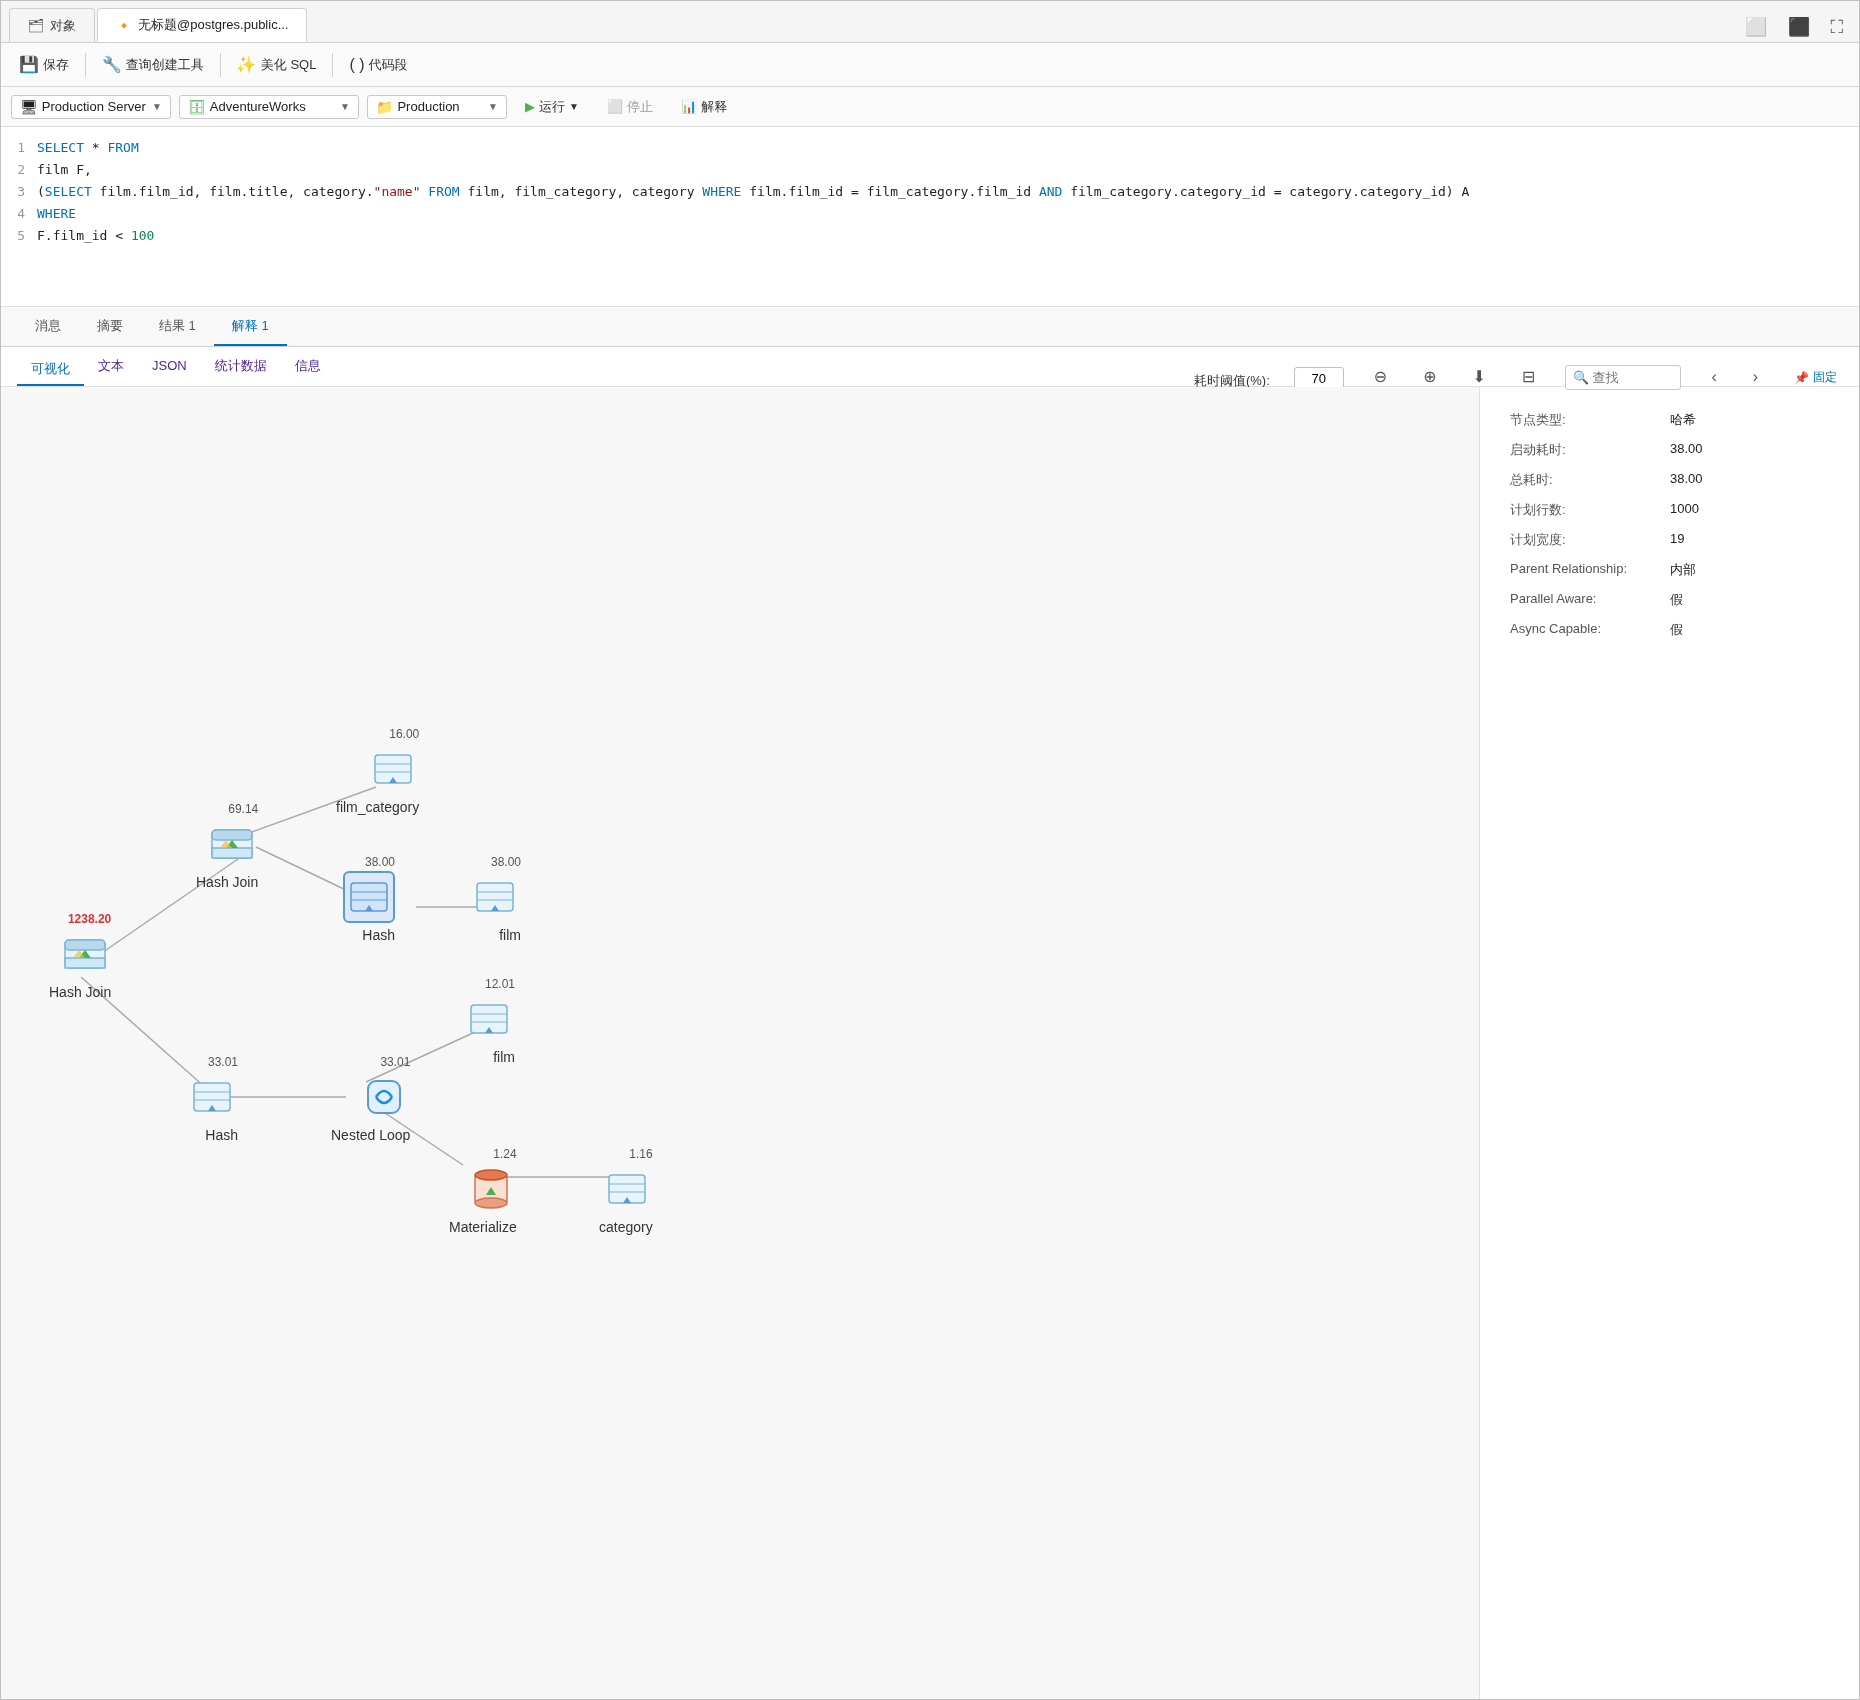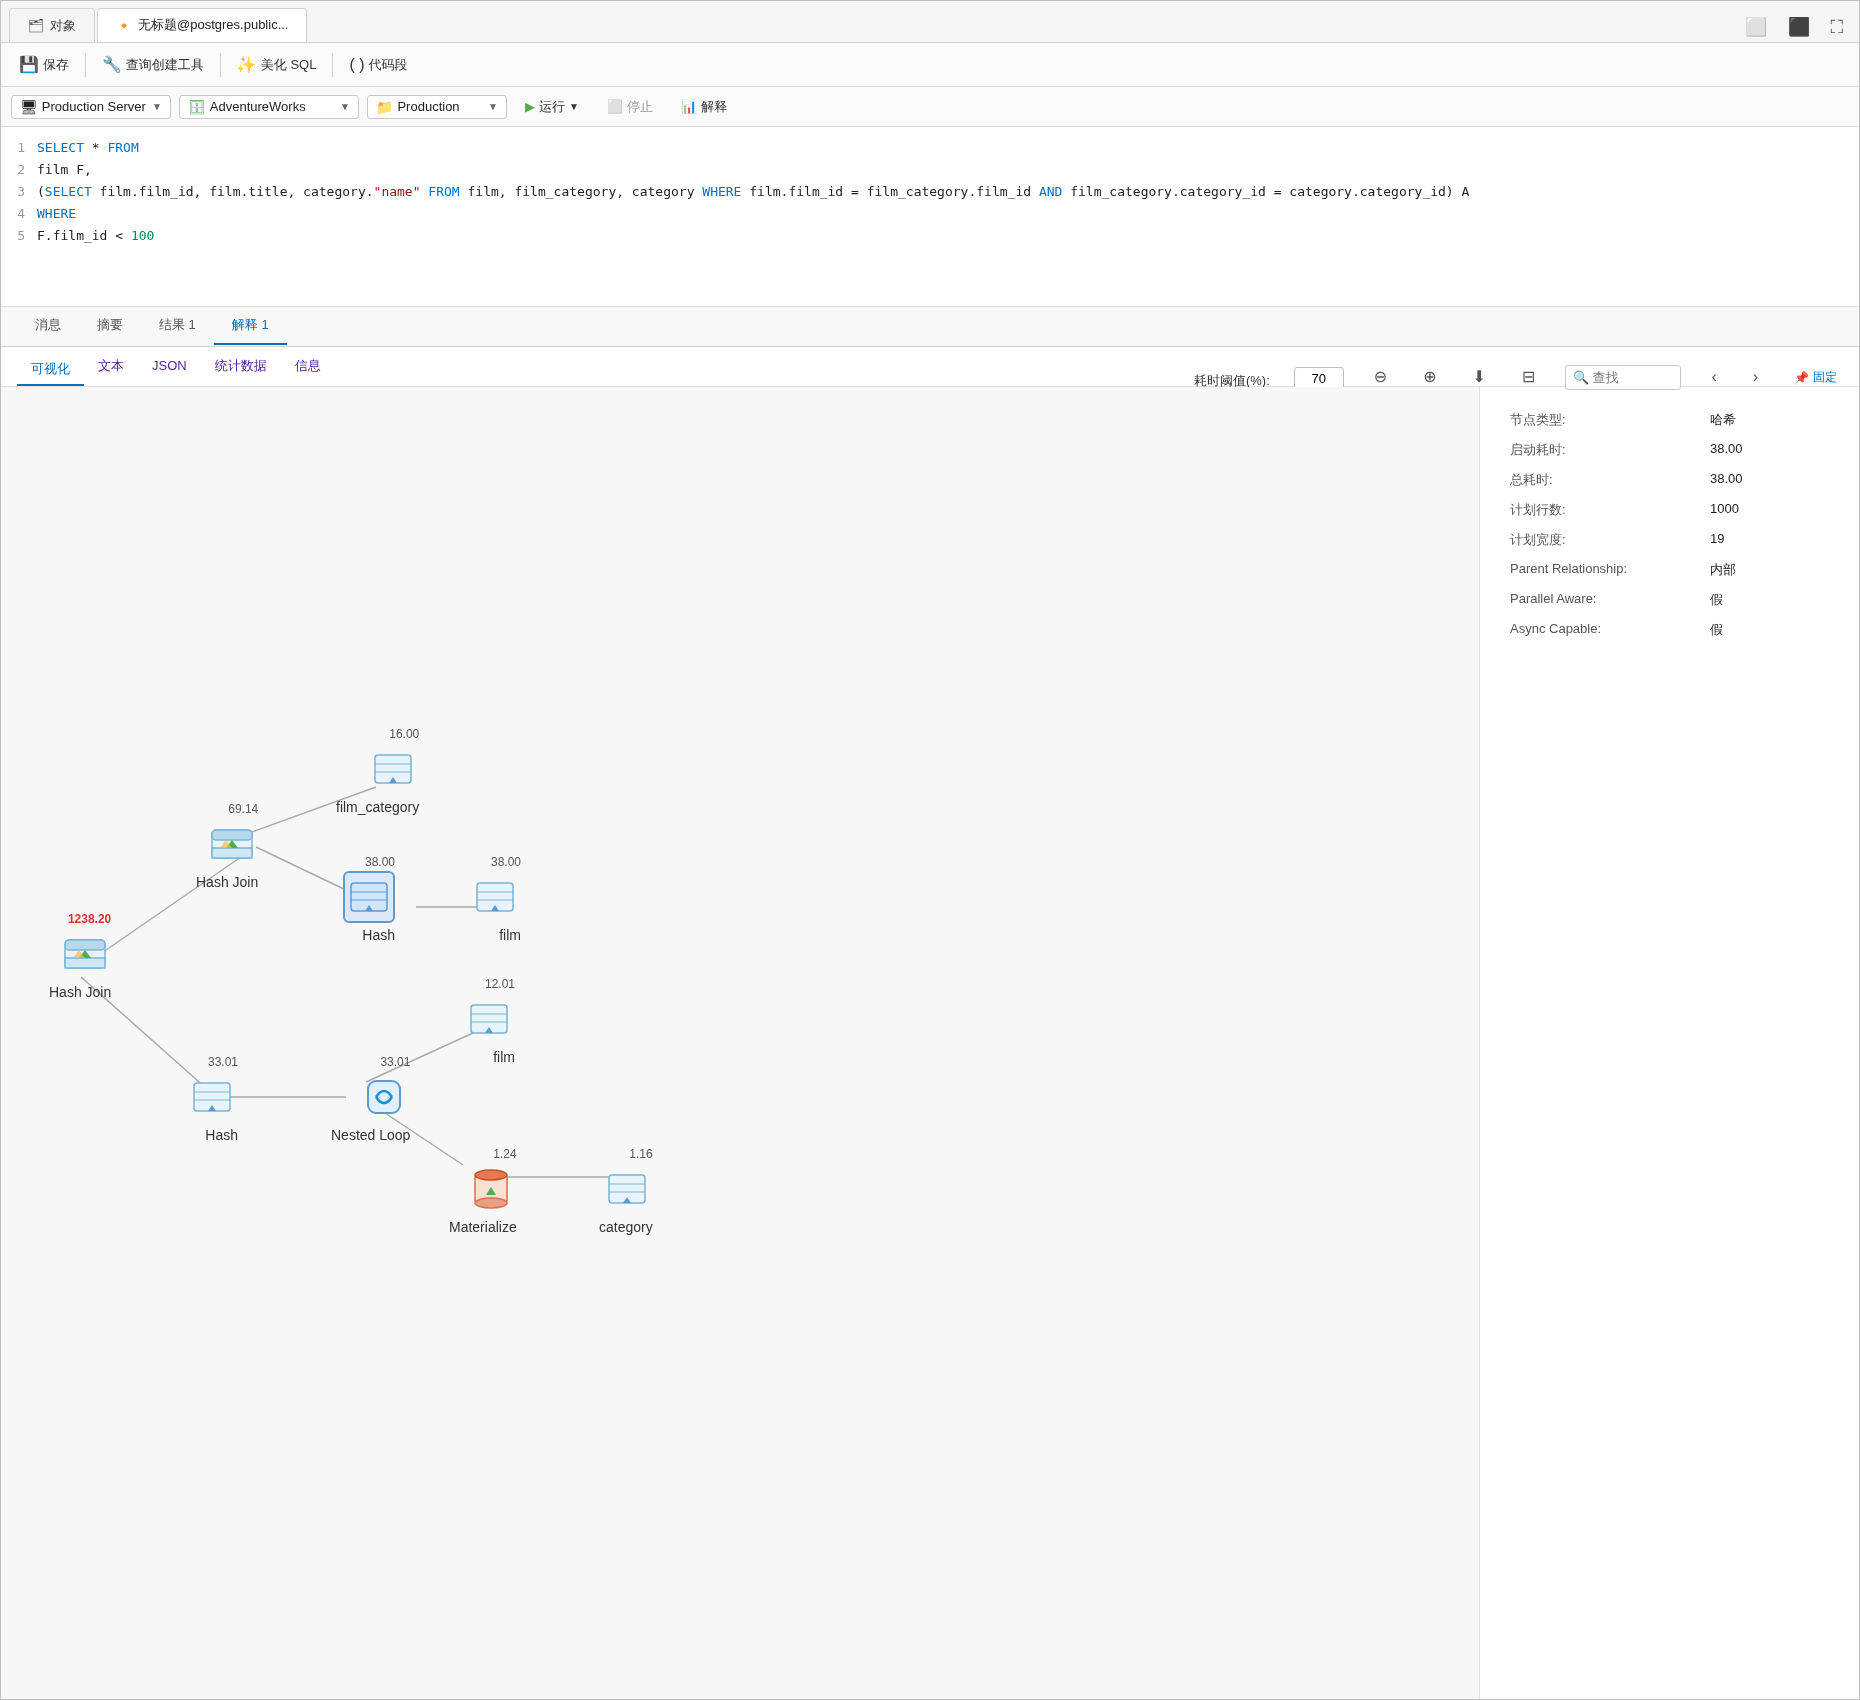--- a/index.html
+++ b/index.html
@@ -31,21 +31,21 @@
     
     .sql-editor { background: #fff; padding: 10px 0; border-bottom: 1px solid #e0e0e0; min-height: 180px; }
     .sql-line { display: flex; gap: 0; line-height: 22px; font-size: 13px; font-family: 'Consolas', 'Monaco', monospace; }
     .line-num { width: 36px; text-align: right; padding-right: 12px; color: #999; user-select: none; flex-shrink: 0; }
     .line-content { flex: 1; white-space: pre-wrap; }
     .kw-blue { color: #0070c1; }
     .str-dark { color: #a31515; }
     .num-blue { color: #098658; }
 
     
-    .result-tabs { display: flex; border-bottom: 1px solid #d0d0d0; background: #f8f8f8; padding: 0 16px; height: 40px; align-items: flex-start; }
+    .result-tabs { display: flex; border-bottom: 1px solid #d0d0d0; background: #f8f8f8; padding: 0 16px; height: 40px; align-items: center; }
     .result-tab { padding: 6px 18px; cursor: pointer; font-size: 13px; color: #555; border-bottom: 2px solid transparent; height: 38px; display: flex; align-items: center; }
     .result-tab.active { color: #0070c1; border-bottom: 2px solid #0070c1; font-weight: 500; }
 
     
     .view-tabs { display: flex; align-items: center; border-bottom: 1px solid #e0e0e0; background: #fff; padding: 0 16px; height: 40px; }
     .view-tab { padding: 6px 14px; cursor: pointer; font-size: 13px; color: #4c1d95; border-bottom: 2px solid transparent; height: 38px; display: flex; align-items: center; }
     .view-tab.active { color: #0070c1; border-bottom: 2px solid #0070c1; font-weight: 500; align-items: flex-end; }
     .threshold-area { margin-left: auto; display: flex; align-items: flex-end; gap: 24px; font-size: 13px; color: #333; margin-top: 20px; }
     .threshold-input { width: 50px; border: 1px solid #c0c0c0; padding: 3px 6px; border-radius: 3px; text-align: center; font-size: 13px; }
     .icon-btn { border: none; background: transparent; cursor: pointer; font-size: 16px; color: #555; padding: 4px 6px; }
@@ -66,21 +66,21 @@
     .node-icon.normal { background: transparent; border-color: transparent; }
     .node-label { font-size: 14px; color: #333; margin-top: 4px; text-align: center; }
     .node-cost { font-size: 12px; color: #555; margin-bottom: 2px; }
     .node-cost.red { color: #e03030; font-weight: bold; }
 
     
     .conn-svg { position: absolute; top: 0; left: 0; width: 100%; height: 100%; pointer-events: none; }
 
     
     .details-panel { width: 380px; background: #fff; border-left: 1px solid #e0e0e0; padding: 24px 30px; font-size: 13px; }
-    .details-row { display: flex; align-items: flex-start; margin-bottom: 12px; gap: 40px; }
+    .details-row { display: flex; align-items: flex-start; margin-bottom: 12px; }
     .details-label { color: #555; width: 160px; flex-shrink: 0; }
     .details-value { color: #222; flex: 1; }
 
     
     .win-controls { display: flex; gap: 4px; margin-left: auto; }
     .win-ctrl-btn { border: none; background: transparent; cursor: pointer; font-size: 18px; color: #555; padding: 4px 8px; }
   </style>
 </head>
 <body>
 

